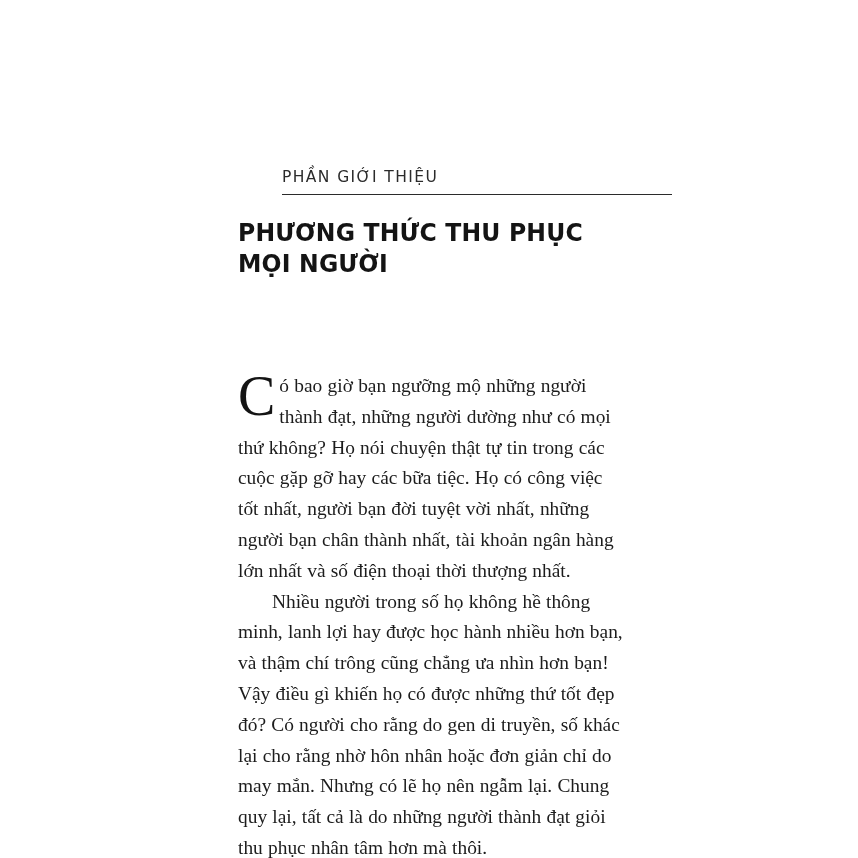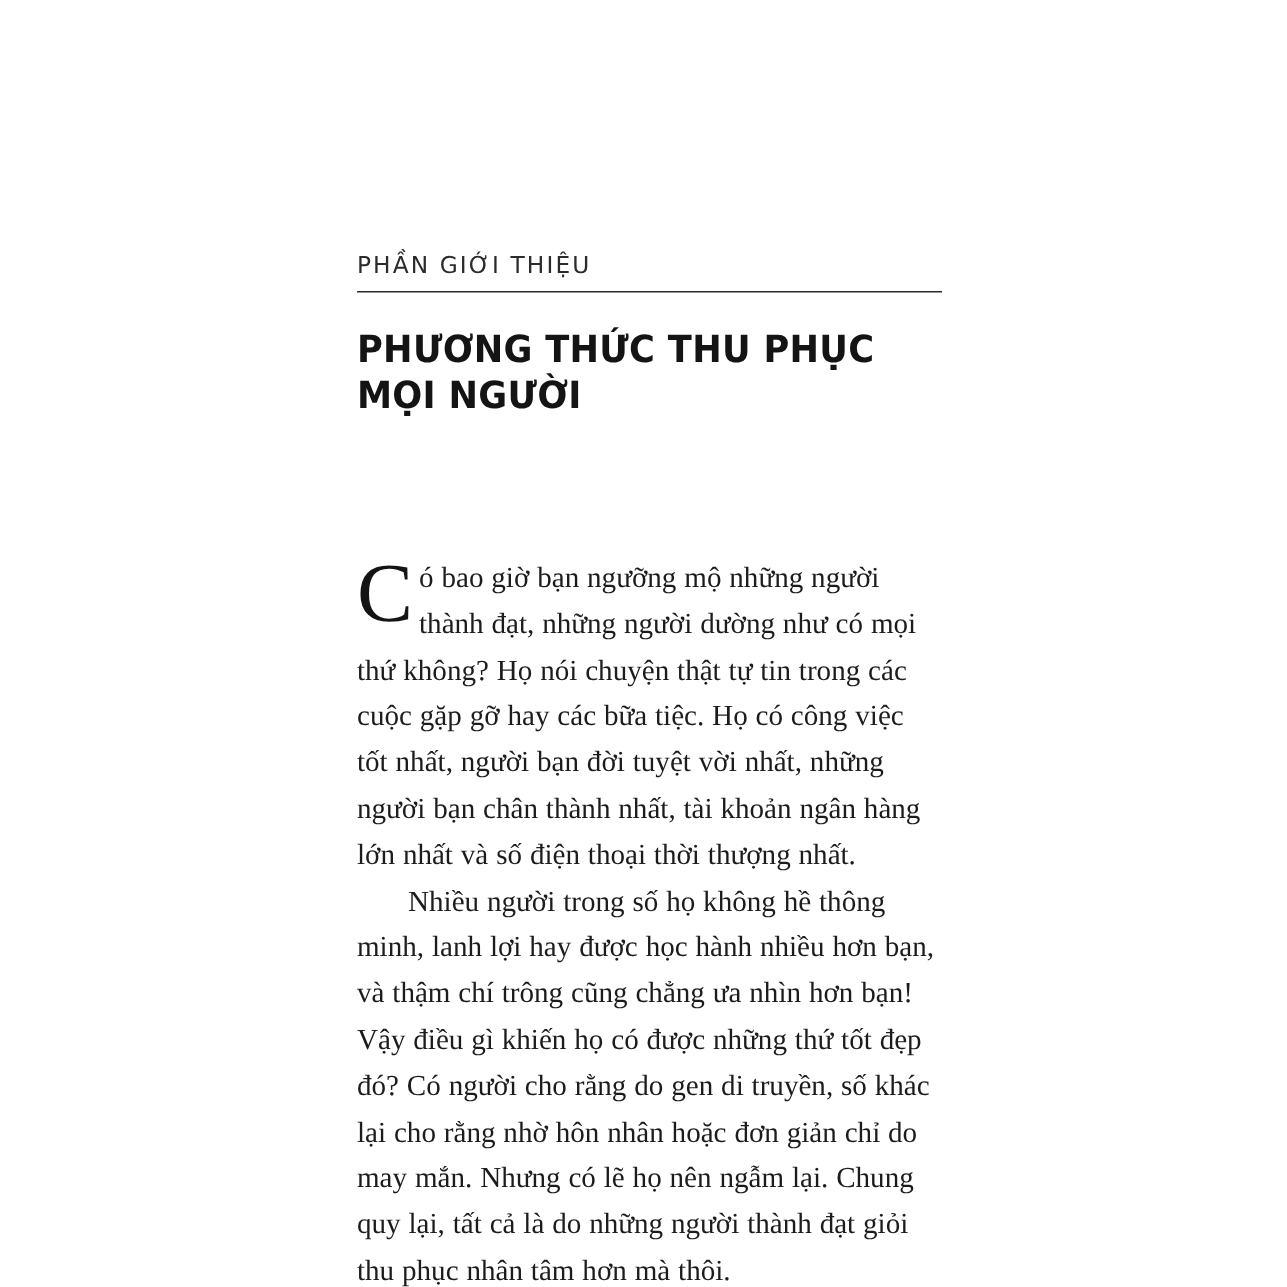--- a/index.html
+++ b/index.html
@@ -34,20 +34,21 @@
     font-size: 15.5px;
     letter-spacing: 1.4px;
     color: #2b2b2b;
     font-weight: 400;
     text-transform: uppercase;
     line-height: 1.2;
     padding-bottom: 7px;
     border-bottom: 1.4px solid #2b2b2b;
     display: block;
     width: 100%;
+    margin-left: 44px;
   }
 
   .chapter-title {
     font-family: "DejaVu Sans", sans-serif;
     font-size: 25px;
     font-weight: bold;
     letter-spacing: 0.2px;
     color: #141414;
     margin-top: 22px;
     line-height: 1.25;

